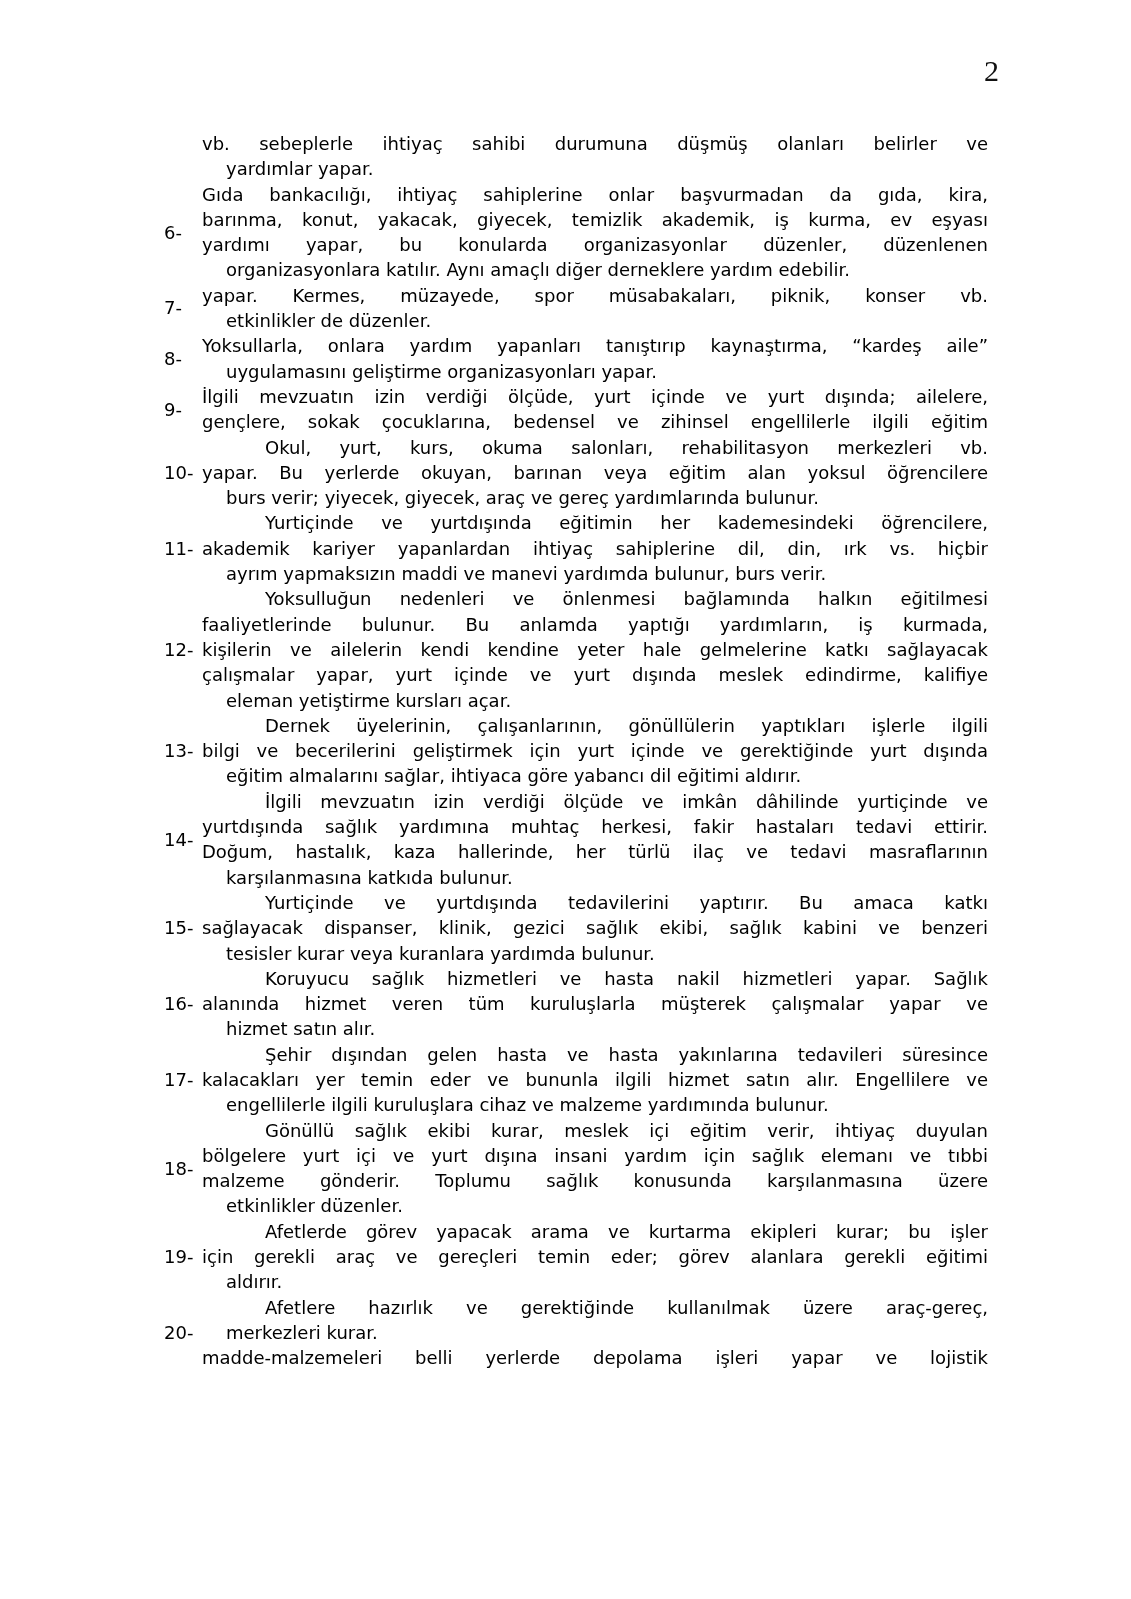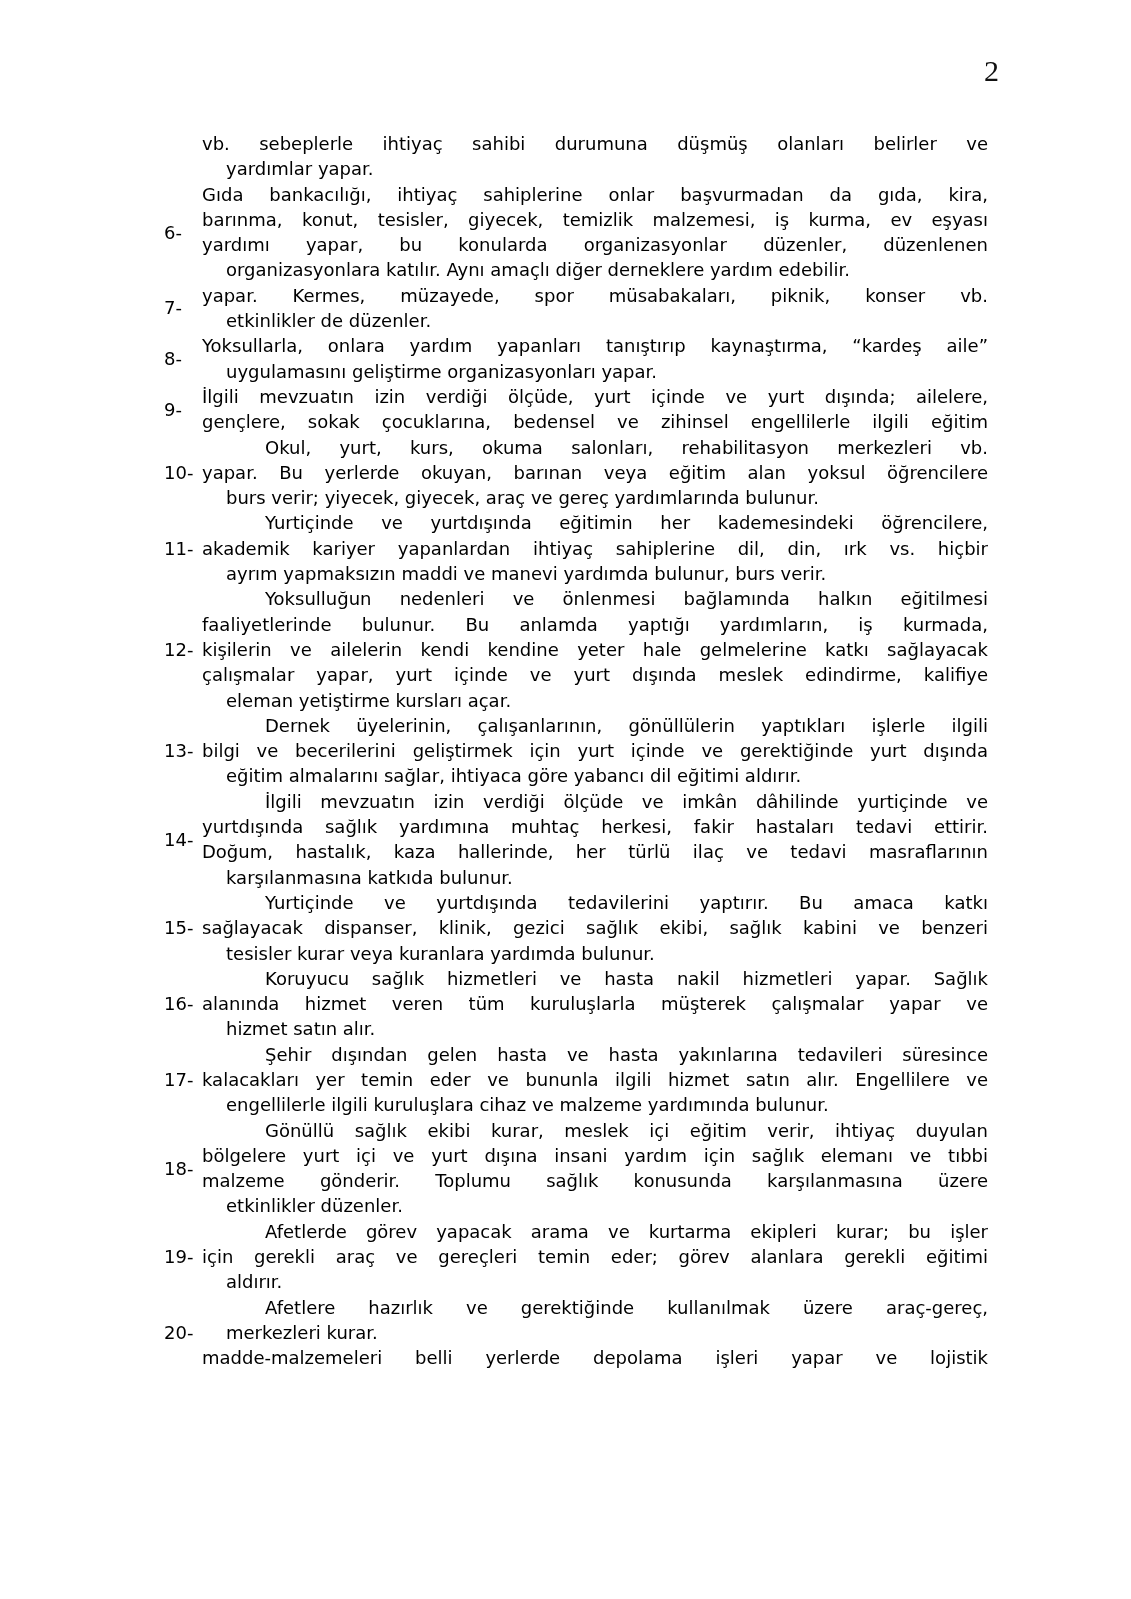--- a/index.html
+++ b/index.html
@@ -69,21 +69,21 @@
         <span class="marker"></span>
         <div class="lines">
           <div class="line">vb. sebeplerle ihtiyaç sahibi durumuna düşmüş olanları belirler ve</div>
           <div class="line last">yardımlar yapar.</div>
         </div>
       </div>
       <div class="item">
         <span class="marker">6-</span>
         <div class="lines">
           <div class="line">Gıda bankacılığı, ihtiyaç sahiplerine onlar başvurmadan da gıda, kira,</div>
-          <div class="line">barınma, konut, tesisler, giyecek, temizlik malzemesi, iş kurma, ev eşyası</div>
+          <div class="line">barınma, konut, yakacak, giyecek, temizlik akademik, iş kurma, ev eşyası</div>
           <div class="line">yardımı yapar, bu konularda organizasyonlar düzenler, düzenlenen</div>
           <div class="line last">organizasyonlara katılır. Aynı amaçlı diğer derneklere yardım edebilir.</div>
         </div>
       </div>
       <div class="item">
         <span class="marker">7-</span>
         <div class="lines">
           <div class="line">yapar. Kermes, müzayede, spor müsabakaları, piknik, konser vb.</div>
           <div class="line last">etkinlikler de düzenler.</div>
         </div>

